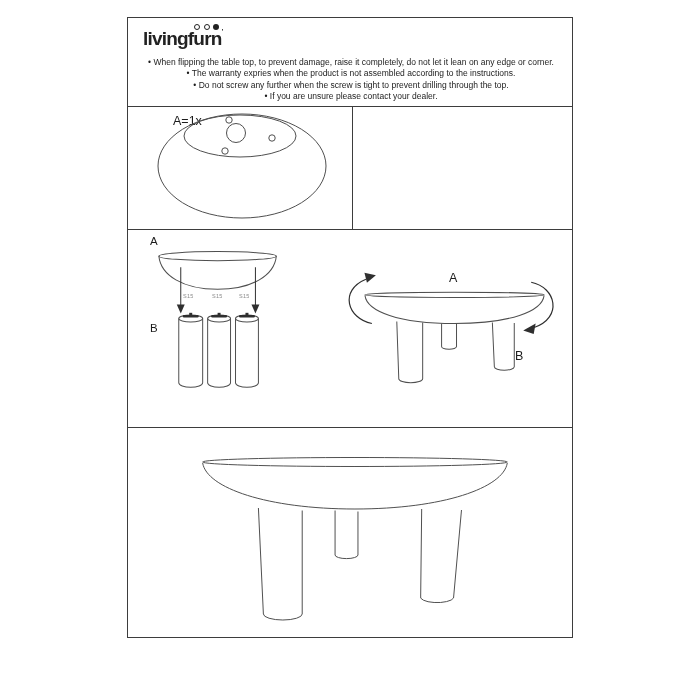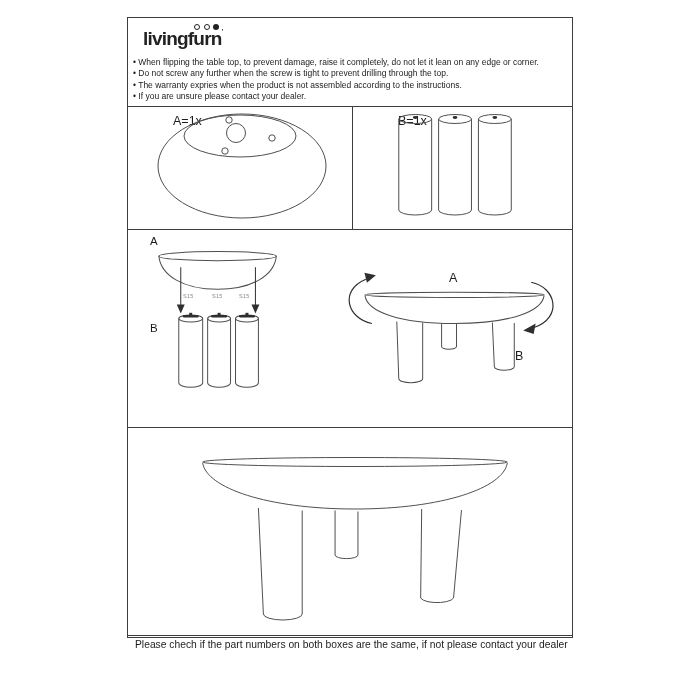--- a/index.html
+++ b/index.html
@@ -24,21 +24,21 @@
   .logo-dots { position:absolute; left:51px; top:-3px; display:flex; gap:3.5px; }
   .dot { width:6px; height:6px; border-radius:50%; box-sizing:border-box; }
   .dot-ring  { border:1.8px solid #222; }
   .dot-solid { background:#222; }
   .logo-tm { font-size:9px; vertical-align:10px; letter-spacing:0; }
   .page-title {
     position:absolute; left:51.9%; top:6px; transform:translateX(-50%);
     font-size:25px; font-weight:bold; letter-spacing:-0.3px; white-space:nowrap;
   }
   .warning-list { position:absolute; left:5px; right:3px; top:39px; margin:0; padding:0; list-style:none; }
-  .warning-list li { font-size:8.5px; line-height:11.4px; white-space:nowrap; }
+  .warning-list li { font-size:8.5px; line-height:11.4px; white-space:nowrap;text-align:center; }
   .warning-list li::before { content:"\2022  "; }
 
   
   .part-box { position:relative; height:100%; }
   .part-a-box { width:225px; border-right:1.4px solid #3d3d3d; box-sizing:border-box; }
   .part-b-box { flex:1; }
   .part-label { position:absolute; left:9px; top:7px; font-size:12.5px;margin-left:36px; }
 
   .fill-svg { position:absolute; inset:0; width:100%; height:100%; }
 
@@ -61,56 +61,36 @@
     <div class="logo-wrap">
       <span class="logo-text">livingfurn</span><span class="logo-tm">’</span>
       <span class="logo-dots">
         <span class="dot dot-ring"></span>
         <span class="dot dot-ring"></span>
         <span class="dot dot-solid"></span>
       </span>
     </div>
     <ul class="warning-list">
       <li>When flipping the table top, to prevent damage, raise it completely, do not let it lean on any edge or corner.</li>
+      <li>The warranty expries when the product is not assembled according to the instructions.</li>
       <li>Do not screw any further when the screw is tight to prevent drilling through the top.</li>
-      <li>The warranty expries when the product is not assembled according to the instructions.</li>
       <li>If you are unsure please contact your dealer.</li>
     </ul>
   </div>
 
   <div class="section parts-section">
     <div class="part-box part-a-box">
       <span class="part-label">A=1x</span>
       <svg class="fill-svg" viewBox="0 0 224 122" preserveAspectRatio="none" fill="none" stroke="#4f4f4f" stroke-width="1">
         <ellipse cx="114" cy="59" rx="84" ry="52"></ellipse>
         <ellipse cx="112" cy="29" rx="56" ry="21"></ellipse>
         <circle cx="108" cy="26" r="9.5"></circle>
         <circle cx="101" cy="13" r="3.2"></circle>
         <circle cx="144" cy="31" r="3.2"></circle>
         <circle cx="97" cy="44" r="3.2"></circle>
-      </svg>
-    </div>
-    <div class="part-box part-b-box">
-      <span class="part-label">B=1x</span>
-      <svg class="fill-svg" viewBox="0 0 220 122" preserveAspectRatio="none" fill="none" stroke="#4f4f4f" stroke-width="1">
-        <g>
-          <path d="M 46,12 L 46,103 A 16.5,5 0 0 0 79,103 L 79,12"></path>
-          <ellipse cx="62.5" cy="12" rx="16.5" ry="4.5"></ellipse>
-          <ellipse cx="62.5" cy="10.5" rx="2.4" ry="1.4" fill="#2f2f2f" stroke="none"></ellipse>
-        </g>
-        <g>
-          <path d="M 86,12 L 86,103 A 16.5,5 0 0 0 119,103 L 119,12"></path>
-          <ellipse cx="102.5" cy="12" rx="16.5" ry="4.5"></ellipse>
-          <ellipse cx="102.5" cy="10.5" rx="2.4" ry="1.4" fill="#2f2f2f" stroke="none"></ellipse>
-        </g>
-        <g>
-          <path d="M 126,12 L 126,103 A 16.5,5 0 0 0 159,103 L 159,12"></path>
-          <ellipse cx="142.5" cy="12" rx="16.5" ry="4.5"></ellipse>
-          <ellipse cx="142.5" cy="10.5" rx="2.4" ry="1.4" fill="#2f2f2f" stroke="none"></ellipse>
-        </g>
       </svg>
     </div>
   </div>
 
   <div class="section steps-section">
     <svg class="fill-svg" viewBox="0 0 446 196" preserveAspectRatio="none" fill="none" stroke="#4f4f4f" stroke-width="1">
 
       <g>
         <ellipse cx="90" cy="26" rx="59" ry="4.5"></ellipse>
         <path d="M 31,26 C 33,45 55,59 90,59 C 125,59 147,45 149,26"></path>
@@ -170,17 +150,14 @@
   <div class="section final-section">
     <svg class="fill-svg" viewBox="0 0 446 207" preserveAspectRatio="none" fill="none" stroke="#4f4f4f" stroke-width="1">
       <ellipse cx="228" cy="34" rx="153" ry="4.5"></ellipse>
       <path d="M 75,35 C 79,60 140,81 228,81 C 316,81 377,60 381,35"></path>
       <path d="M 131,80 L 136,186 A 19.5,6 0 0 0 175,186 L 175,82.5"></path>
       <path d="M 208,82.5 L 208,127 A 11.5,3.6 0 0 0 231,127 L 231,83.5"></path>
       <path d="M 295,81 L 294,168 A 16.5,5.5 0 0 0 327,170 L 335,82"></path>
     </svg>
   </div>
 
-  <div class="section footer-section">
-    <div class="footer-note">Please chech if the part numbers on both boxes are the same, if not please contact your dealer</div>
-  </div>
 
 </div>
 
 </body></html>

